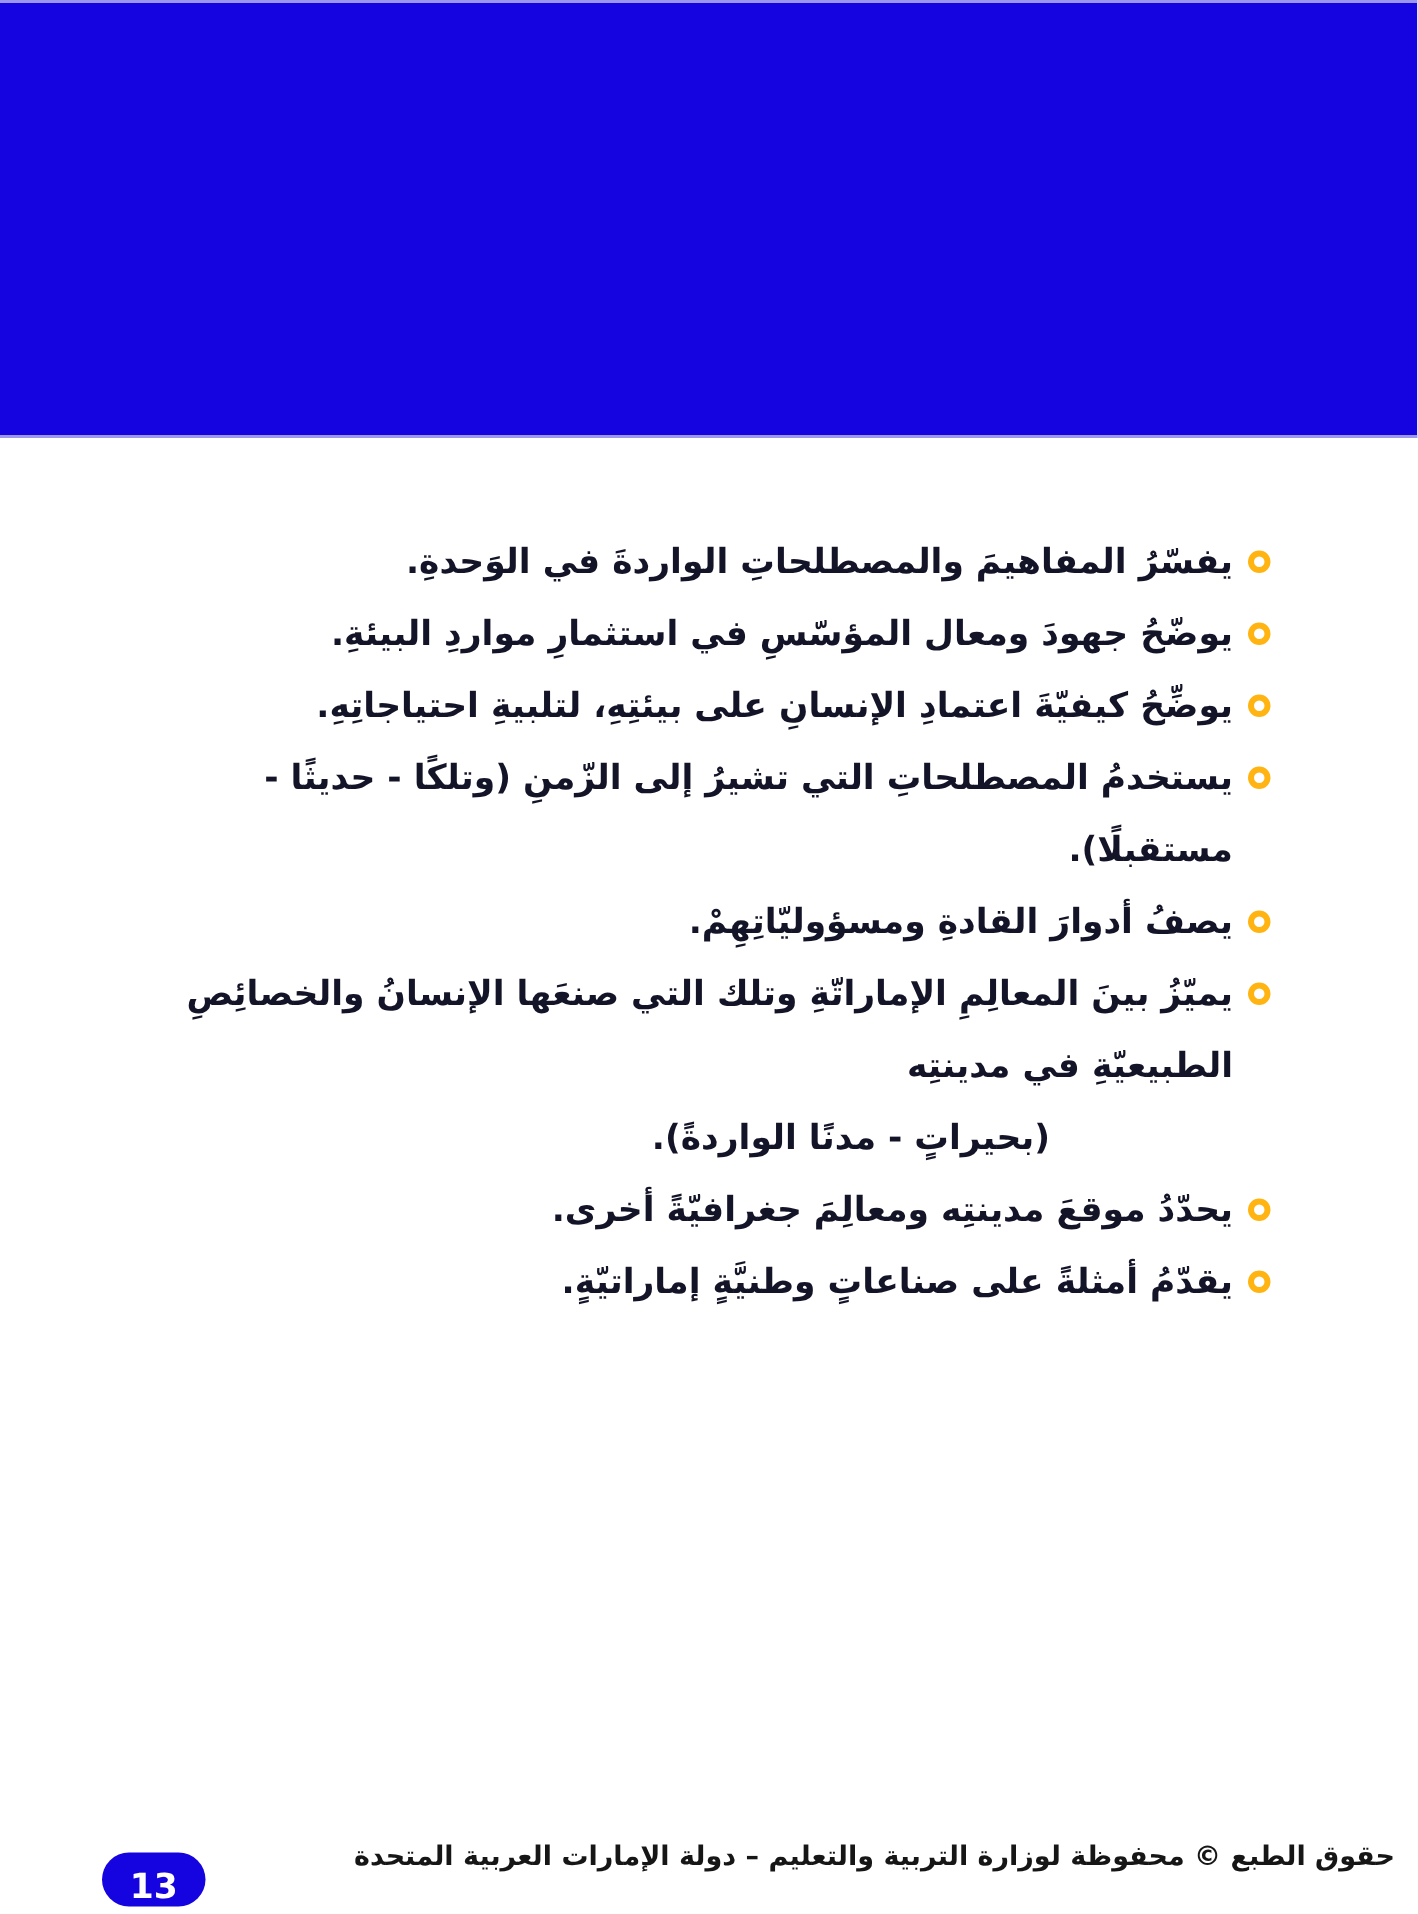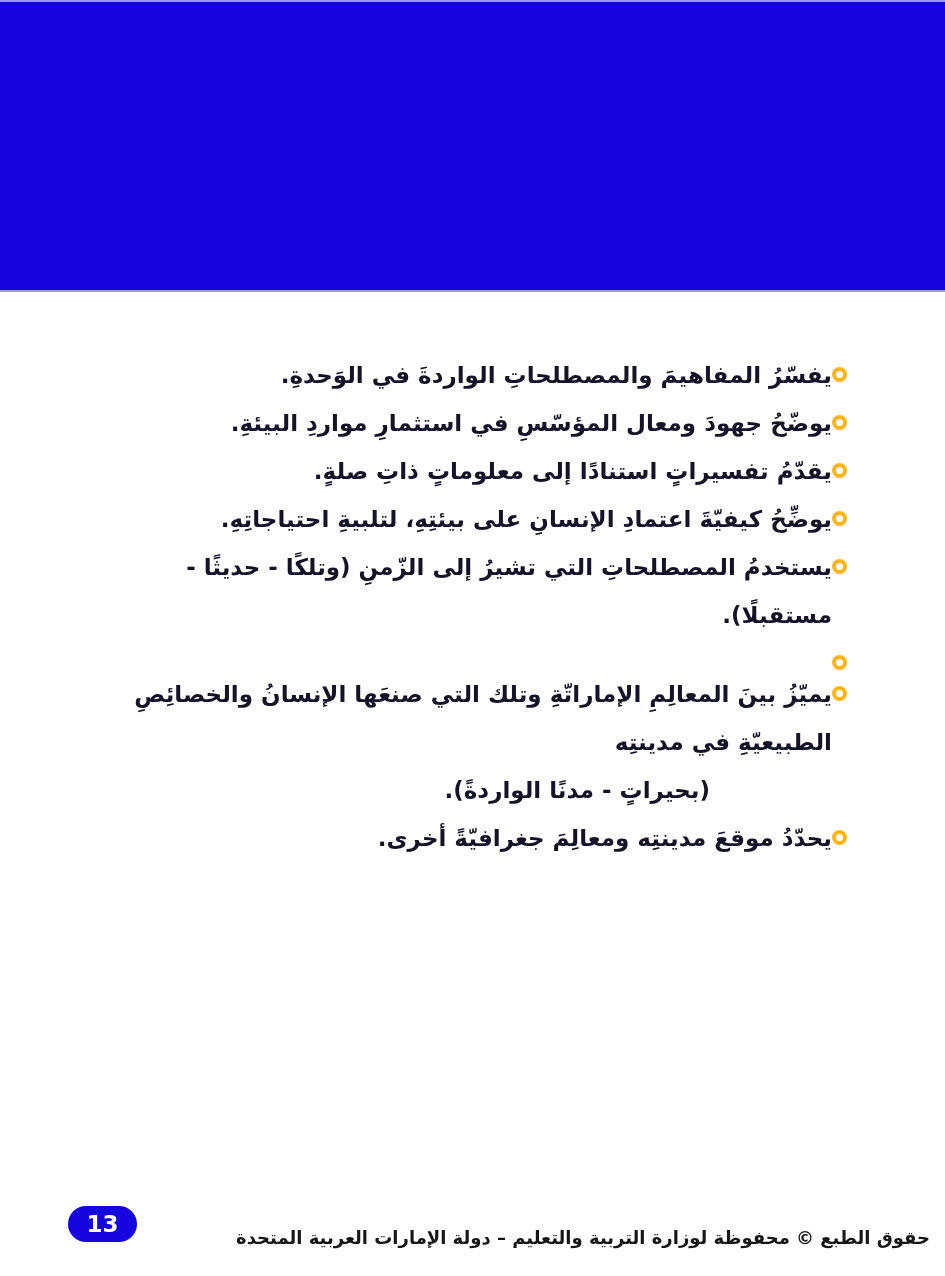--- a/index.html
+++ b/index.html
@@ -34,20 +34,21 @@
     top:351px;
     right:98px;
     width:736px;
     margin:0;padding:0;
     list-style:none;
     direction:rtl;
   }
   .objective{
     display:flex;
     align-items:flex-start;
+    gap:10px;
     font-size:23px;
     font-weight:700;
     line-height:48px;
     color:var(--ink);
     text-align:right;
   }
   .bullet{
     flex:0 0 auto;
     width:7px;height:7px;
     border:4px solid var(--gold);
@@ -56,27 +57,27 @@
   }
   .txt{display:inline;}
   .cont{
     display:block;
     padding-right:122px;
   }
   
   .page-number{
     position:absolute;
     left:68px;
-    top:1206px;
+    top:1235px;
     width:69px;
     height:36px;
     background:var(--blue);
     border-radius:18px;
     display:flex;
-    align-items:center;
+    align-items:flex-end;
     justify-content:center;
     color:#ffffff;
     font-size:23px;
     font-weight:700;
     direction:ltr;
   }
   
   .footer{
     position:absolute;
     right:15px;
@@ -99,40 +100,41 @@
     <li class="objective">
       <span class="bullet"></span>
       <span class="txt">يفسّرُ المفاهيمَ والمصطلحاتِ الواردةَ في الوَحدةِ.</span>
     </li>
     <li class="objective">
       <span class="bullet"></span>
       <span class="txt">يوضّحُ جهودَ ومعال المؤسّسِ في استثمارِ مواردِ البيئةِ.</span>
     </li>
     <li class="objective">
       <span class="bullet"></span>
-      <span class="txt">يقدّمُ تفسيراتٍ استنادًا إلى معلوماتٍ ذاتِ صلةٍ.</span>
-    </li>
-    <li class="objective">
-      <span class="bullet"></span>
       <span class="txt">يوضِّحُ كيفيّةَ اعتمادِ الإنسانِ على بيئتِهِ، لتلبيةِ احتياجاتِهِ.</span>
     </li>
     <li class="objective">
       <span class="bullet"></span>
       <span class="txt">يستخدمُ المصطلحاتِ التي تشيرُ إلى الزّمنِ (وتلكًا - حديثًا - مستقبلًا).</span>
     </li>
     <li class="objective">
       <span class="bullet"></span>
+      <span class="txt">يصفُ أدوارَ القادةِ ومسؤوليّاتِهِمْ.</span>
     </li>
     <li class="objective">
       <span class="bullet"></span>
       <span class="txt"><span>يميّزُ بينَ المعالِمِ الإماراتّةِ وتلك التي صنعَها الإنسانُ والخصائِصِ الطبيعيّةِ في مدينتِه</span><span class="cont">(بحيراتٍ - مدنًا الواردةً).</span></span>
     </li>
     <li class="objective">
       <span class="bullet"></span>
       <span class="txt">يحدّدُ موقعَ مدينتِه ومعالِمَ جغرافيّةً أخرى.</span>
+    </li>
+    <li class="objective">
+      <span class="bullet"></span>
+      <span class="txt">يقدّمُ أمثلةً على صناعاتٍ وطنيَّةٍ إماراتيّةٍ.</span>
     </li>
   </ul>
 
   <div class="page-number">
     <span>13</span>
   </div>
 
   <div class="footer">حقوق الطبع © محفوظة لوزارة التربية والتعليم – دولة الإمارات العربية المتحدة</div>
 
 </div>

